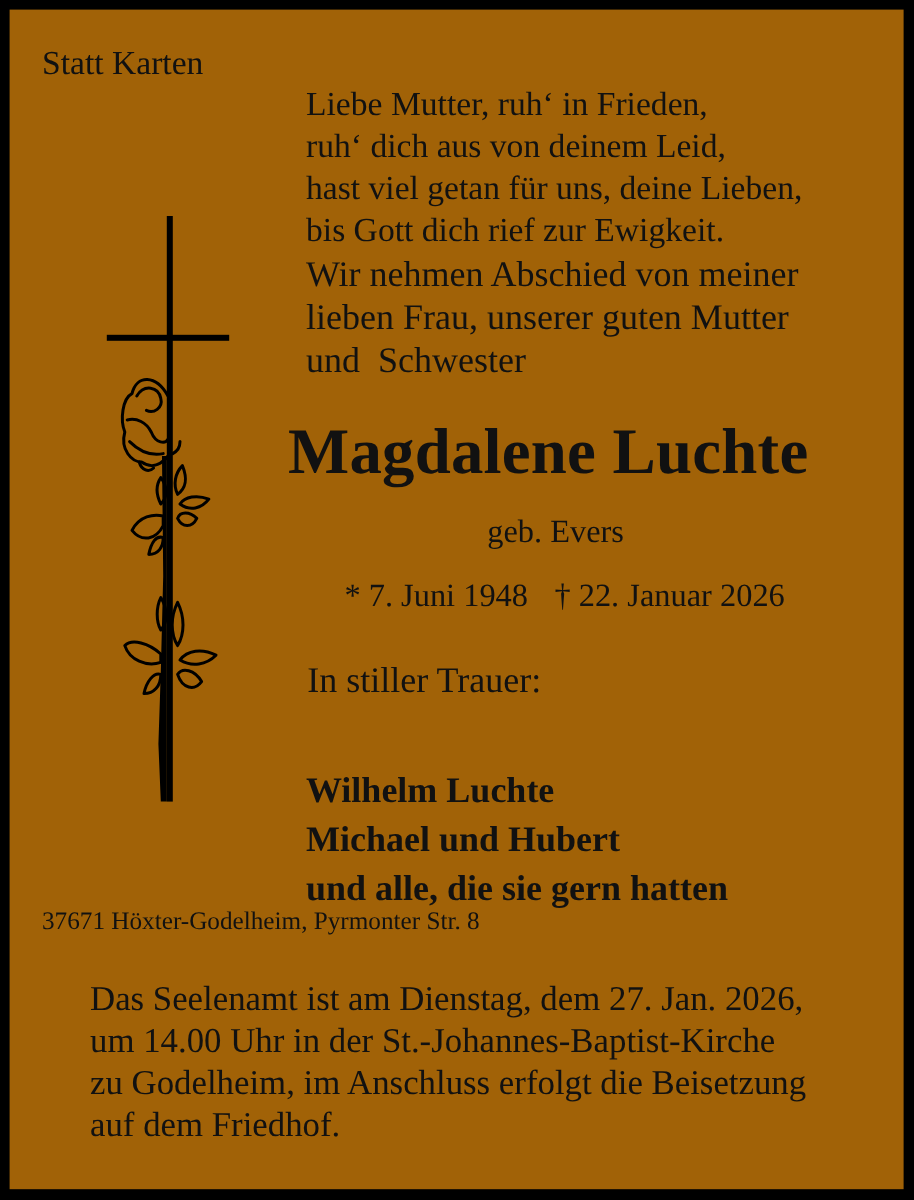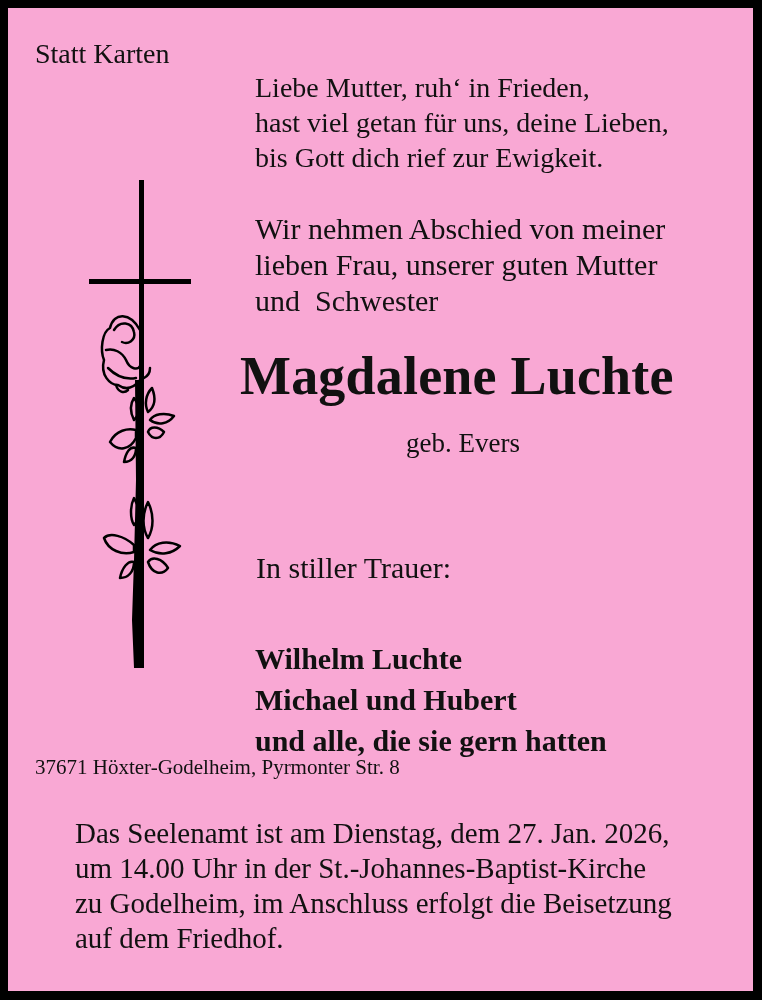--- a/index.html
+++ b/index.html
@@ -1,18 +1,18 @@
 <!DOCTYPE html>
 <html><head>
 <meta charset="utf-8">
 <style>
   html, body { margin:0; padding:0; background:#000; }
   body { width:762px; height:1000px; position:relative; overflow:hidden;
          font-family:"Liberation Serif","DejaVu Serif",serif; color:#111; }
-  .card { position:absolute; left:8px; top:8px; width:745px; height:983px; background:#f9a8d4; }
+  .card { position:absolute; left:8px; top:8px; width:745px; height:983px; background:#a16207; }
   .abs { position:absolute; white-space:nowrap; }
   .statt { left:27px; top:30px; font-size:28px; }
   .poem { left:247px; top:30px; font-size:28px; line-height:35px;margin-top:32px; }
   .intro { left:247px; top:203px; font-size:30px; line-height:36px; }
   .name { left:232px; top:337px; font-size:54px; font-weight:bold; letter-spacing:0.2px; }
   .geb { left:398px; top:420px; font-size:27px; }
   .dates { left:279px; top:473px; font-size:27px; }
   .dates .gap { display:inline-block; width:22px; }
   .trauer { left:248px; top:543px; font-size:30px; }
   .mourners { left:247px; top:630px; font-size:30px; font-weight:bold; line-height:41px; }
@@ -21,32 +21,36 @@
   .cross { position:absolute; left:80px; top:172px; width:110px; height:490px; }
 </style>
 </head>
 <body>
 
 <div class="card">
   <div class="abs statt">Statt Karten</div>
 
   <div class="abs poem">
     <div>Liebe Mutter, ruh‘ in Frieden,</div>
+    <div>ruh‘ dich aus von deinem Leid,</div>
     <div>hast viel getan für uns, deine Lieben,</div>
     <div>bis Gott dich rief zur Ewigkeit.</div>
   </div>
 
   <div class="abs intro">
     <div>Wir nehmen Abschied von meiner</div>
     <div>lieben Frau, unserer guten Mutter</div>
     <div style="white-space:pre">und  Schwester</div>
   </div>
 
   <div class="abs name">Magdalene Luchte</div>
   <div class="abs geb">geb. Evers</div>
+  <div class="abs dates">
+    <span>* 7. Juni 1948</span><span class="gap"></span><span>† 22. Januar 2026</span>
+  </div>
 
   <div class="abs trauer">In stiller Trauer:</div>
   <div class="abs mourners">
     <div>Wilhelm Luchte</div>
     <div>Michael und Hubert</div>
     <div>und alle, die sie gern hatten</div>
   </div>
 
   <div class="abs addr">37671 Höxter-Godelheim, Pyrmonter Str. 8</div>
 

